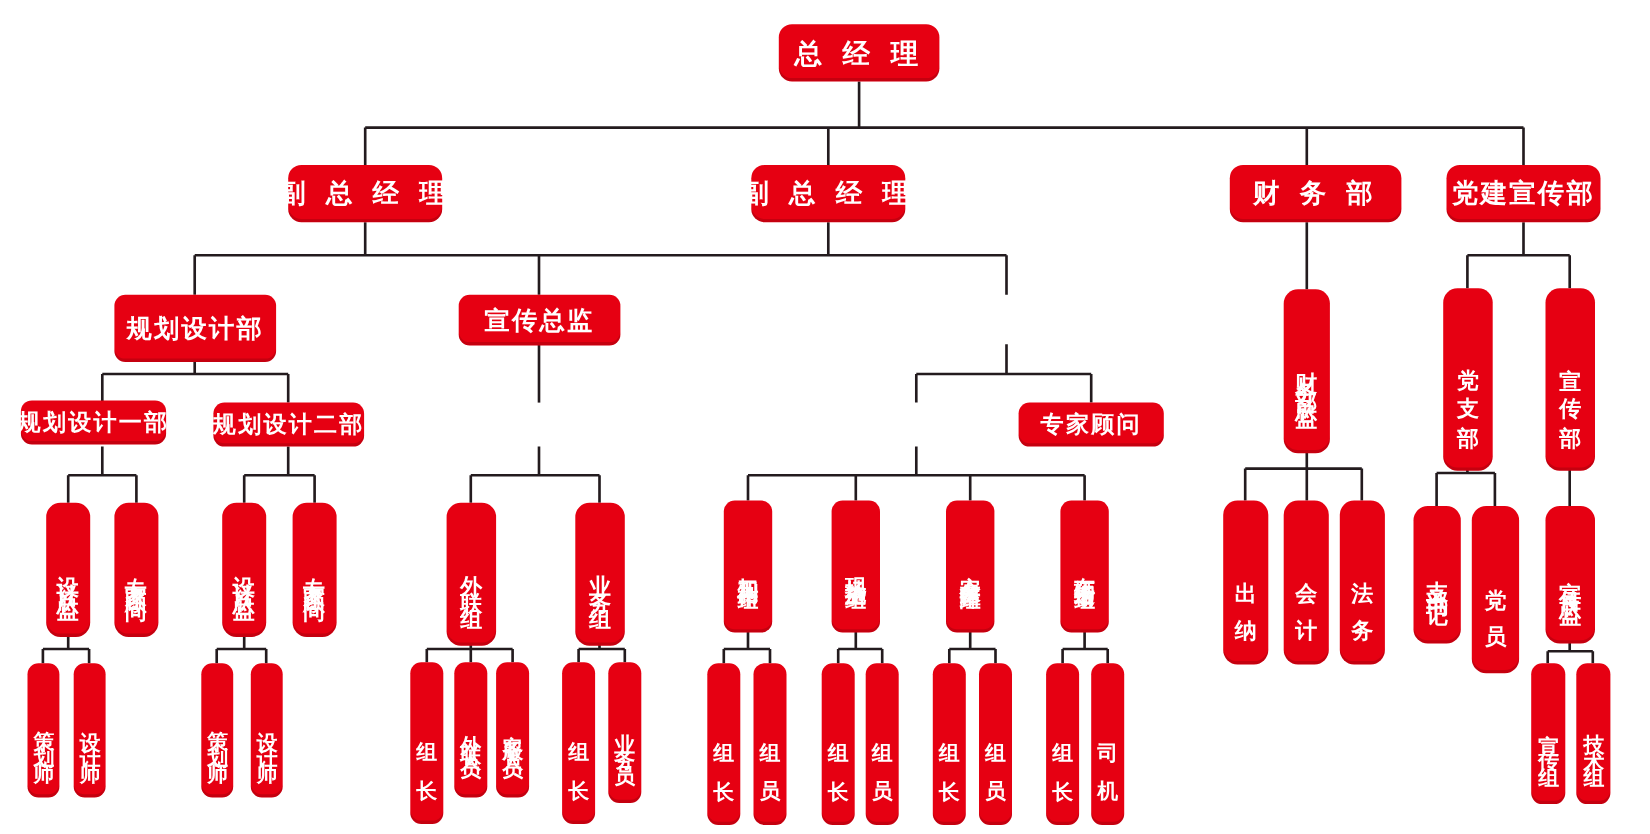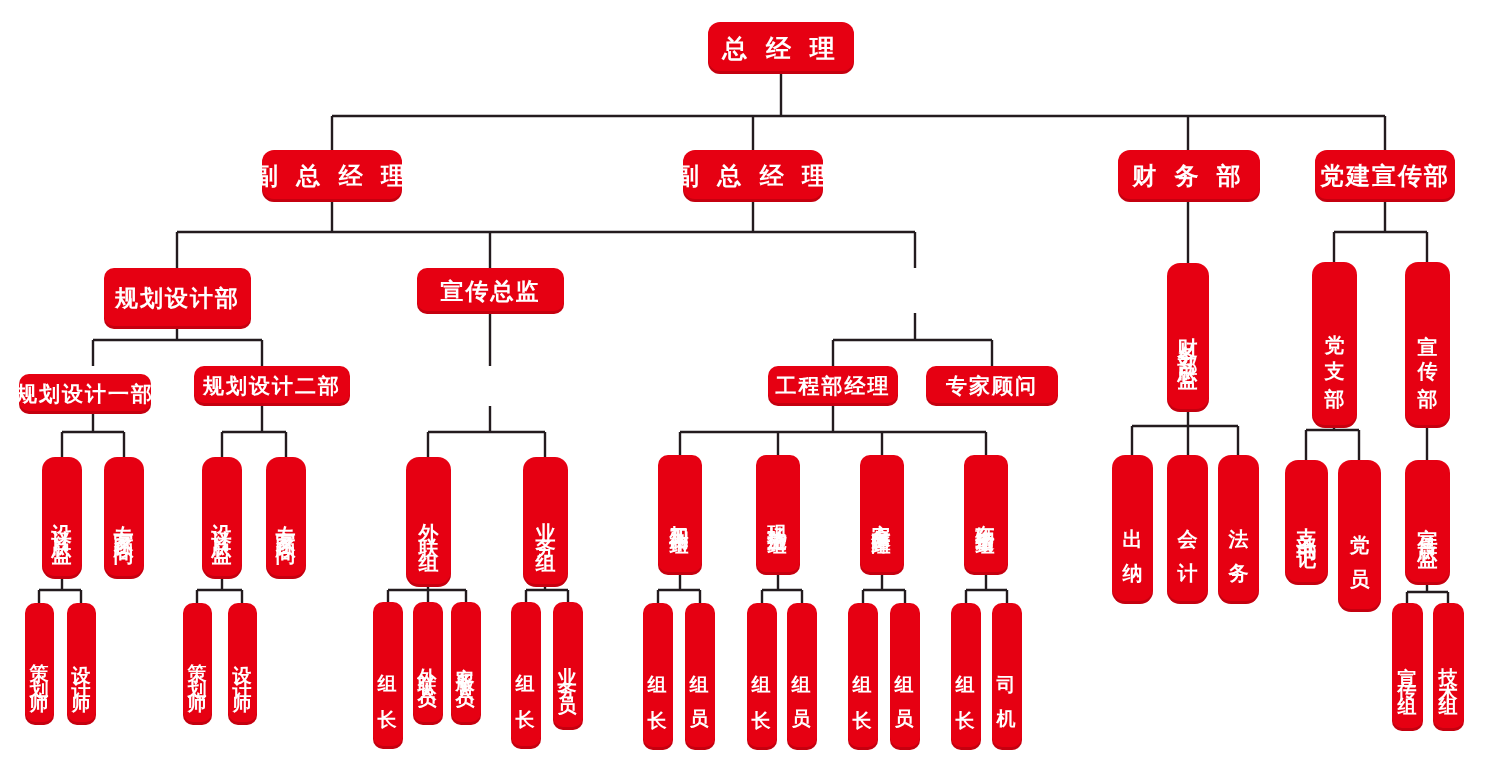--- a/index.html
+++ b/index.html
@@ -55,33 +55,32 @@
     <path d="M680 572V590 M658 590H700 M658 590V603 M700 590V603"></path>
     <path d="M778 572V590 M762 590H802 M762 590V603 M802 590V603"></path>
     <path d="M882 572V590 M863 590H905 M863 590V603 M905 590V603"></path>
     <path d="M986 572V590 M966 590H1007 M966 590V603 M1007 590V603"></path>
   </svg>
 
   <div class="node h h1 wide" style="left:708px;top:22px;width:146px;height:52px;">总 经 理</div>
 
   <div class="node h h2 wide" style="left:262px;top:150px;width:140px;height:52px;">副 总 经 理</div>
   <div class="node h h2 wide" style="left:683px;top:150px;width:140px;height:52px;">副 总 经 理</div>
-  <div class="node h h2 wide" style="left:1118px;top:150px;width:142px;height:52px;">财 务 部</div>
+  <div class="node h h2 wide" style="left:1118px;top:150px;width:156px;height:52px;">财 务 部</div>
   <div class="node h h2" style="left:1315px;top:150px;width:140px;height:52px;">党建宣传部</div>
 
   <div class="node h h3" style="left:104px;top:268px;width:147px;height:61px;">规划设计部</div>
   <div class="node h h3" style="left:417px;top:268px;width:147px;height:46px;">宣传总监</div>
 
   <div class="node v ls5w" style="left:1167px;top:263px;width:42px;height:141px;line-height:42px;">财务部总监</div>
   <div class="node v ls3w" style="left:1312px;top:262px;width:45px;height:140px;line-height:45px;">党支部</div>
   <div class="node v ls3w" style="left:1405px;top:262px;width:45px;height:140px;line-height:45px;">宣传部</div>
 
-  <div class="node h h4" style="left:19px;top:374px;width:132px;height:40px;">规划设计一部</div>
-  <div class="node h h4" style="left:194px;top:366px;width:156px;height:40px;">规划设计二部</div>
-  <div class="node h h4" style="left:768px;top:366px;width:130px;height:40px;">工程部经理</div>
+  <div class="node h h4" style="left:19px;top:364px;width:132px;height:40px;">规划设计一部</div>
+  <div class="node h h4" style="left:194px;top:366px;width:137px;height:40px;">规划设计二部</div>
   <div class="node h h4" style="left:926px;top:366px;width:132px;height:40px;">专家顾问</div>
 
   <div class="node v ls4" style="left:42px;top:457px;width:40px;height:115px;line-height:40px;">设计总监</div>
   <div class="node v ls4" style="left:104px;top:457px;width:40px;height:115px;line-height:40px;">专家顾问</div>
   <div class="node v ls4" style="left:202px;top:457px;width:40px;height:115px;line-height:40px;">设计总监</div>
   <div class="node v ls4" style="left:266px;top:457px;width:40px;height:115px;line-height:40px;">专家顾问</div>
   <div class="node v ls3" style="left:406px;top:457px;width:45px;height:115px;line-height:45px;">外联组</div>
   <div class="node v ls3" style="left:523px;top:457px;width:45px;height:115px;line-height:45px;">业务组</div>
   <div class="node v vs ls5" style="left:658px;top:455px;width:44px;height:117px;line-height:44px;">加工制作组</div>
   <div class="node v vs ls5" style="left:756px;top:455px;width:44px;height:117px;line-height:44px;">现场施工组</div>

